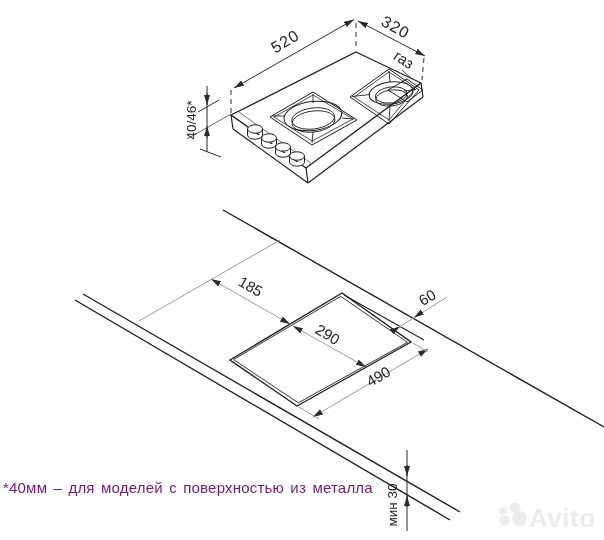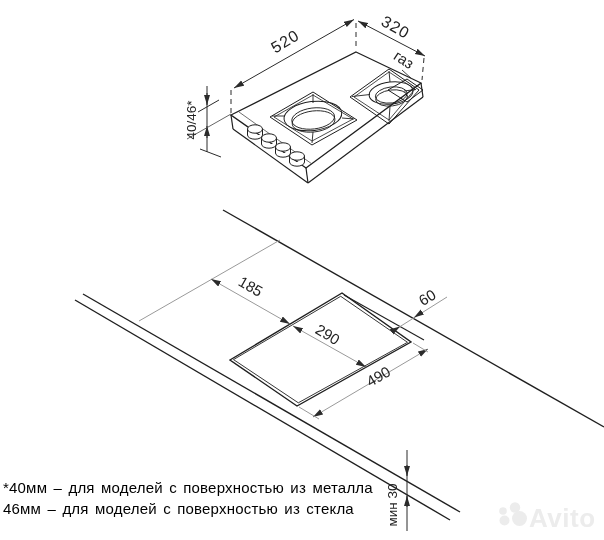--- a/index.html
+++ b/index.html
@@ -2,21 +2,21 @@
 <html><head>
 <meta charset="utf-8">
 <style>
   html,body{margin:0;padding:0;background:#fff;}
   .stage{position:relative;width:604px;height:540px;background:#ffffff;overflow:hidden;
          font-family:"Liberation Sans",sans-serif;}
   .stage svg{position:absolute;left:0;top:0;}
   .dim-text{fill:#222222;font-size:15px;font-family:"Liberation Sans",sans-serif;}
   .dim-text-lg{fill:#222222;font-size:16px;letter-spacing:1px;font-family:"Liberation Sans",sans-serif;}
   .dim-text-sm{fill:#222222;font-size:13.5px;font-family:"Liberation Sans",sans-serif;}
-  .footnotes{position:absolute;left:3px;top:477px;color:#000000;font-size:15px;line-height:21px;
+  .footnotes{position:absolute;left:3px;top:477px;color:#701a75;font-size:15px;line-height:21px;
              word-spacing:2px;letter-spacing:0.2px;white-space:nowrap;}
   .wm-text{fill:#ececec;font-size:26px;font-weight:bold;letter-spacing:0.5px;
            font-family:"Liberation Sans",sans-serif;}
 </style>
 </head>
 <body>
 
 <div class="stage">
 <svg width="604" height="540" viewBox="0 0 604 540">
   <defs>
@@ -171,15 +171,14 @@
       <circle cx="504.5" cy="520.5" r="5"></circle>
       <circle cx="515" cy="507.5" r="5.2"></circle>
       <circle cx="519.5" cy="518.5" r="7.5"></circle>
     </g>
     <text class="wm-text" x="529" y="527">Avito</text>
   </g>
 </svg>
 
 <div class="footnotes">
   <div>*40мм – для моделей с поверхностью из металла</div>
-  <div>46мм – для моделей с поверхностью из стекла</div>
 </div>
 </div>
 
 </body></html>

